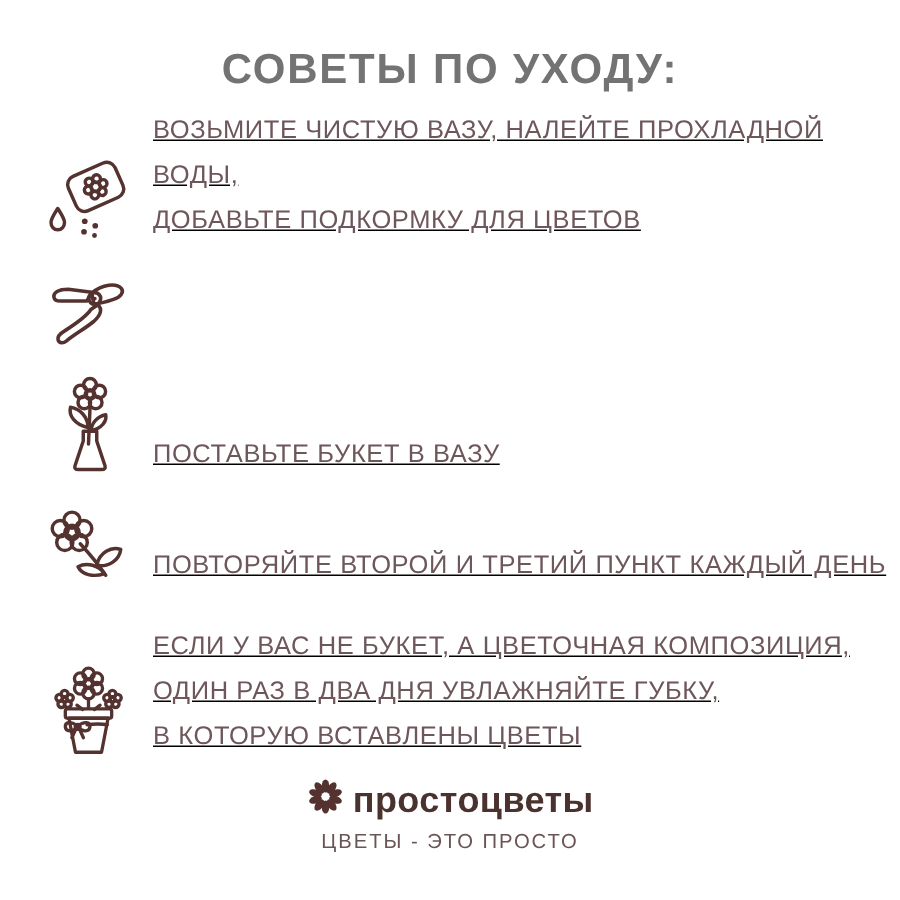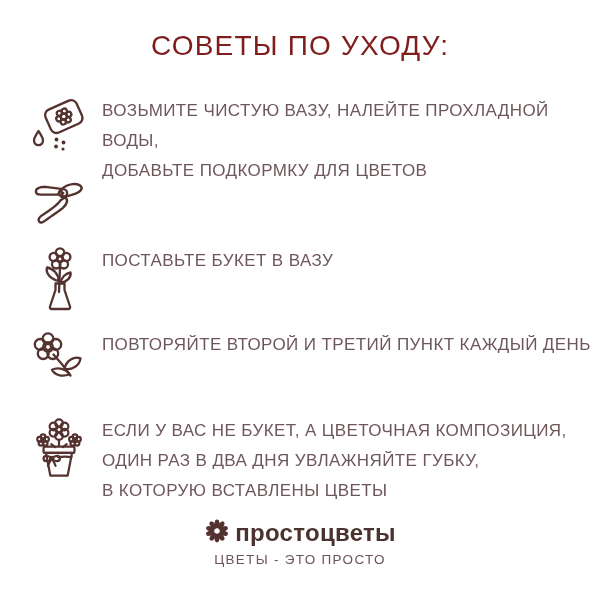--- a/index.html
+++ b/index.html
@@ -9,30 +9,31 @@
     height: 600px;
     background: #ffffff;
     font-family: "Liberation Sans", sans-serif;
     overflow: hidden;
   }
   .title {
     position: absolute;
     top: 30px; left: 0; width: 100%;
     text-align: center;
     font-size: 28px;
-    font-weight: normal;
+    font-weight: bold;
     letter-spacing: 1.2px;
-    color: #7f1d1d;
+    color: #737373;
   }
   .tip {
     position: absolute;
     left: 28px;
     display: flex;
-    align-items: flex-start;
+    align-items: flex-end;
     gap: 12px;
+    text-decoration: underline;
   }
   .tip-icon {
     flex: 0 0 62px;
     width: 62px;
     display: flex;
     justify-content: center;
     align-items: center;
   }
   .tip-text {
     font-size: 17px;

